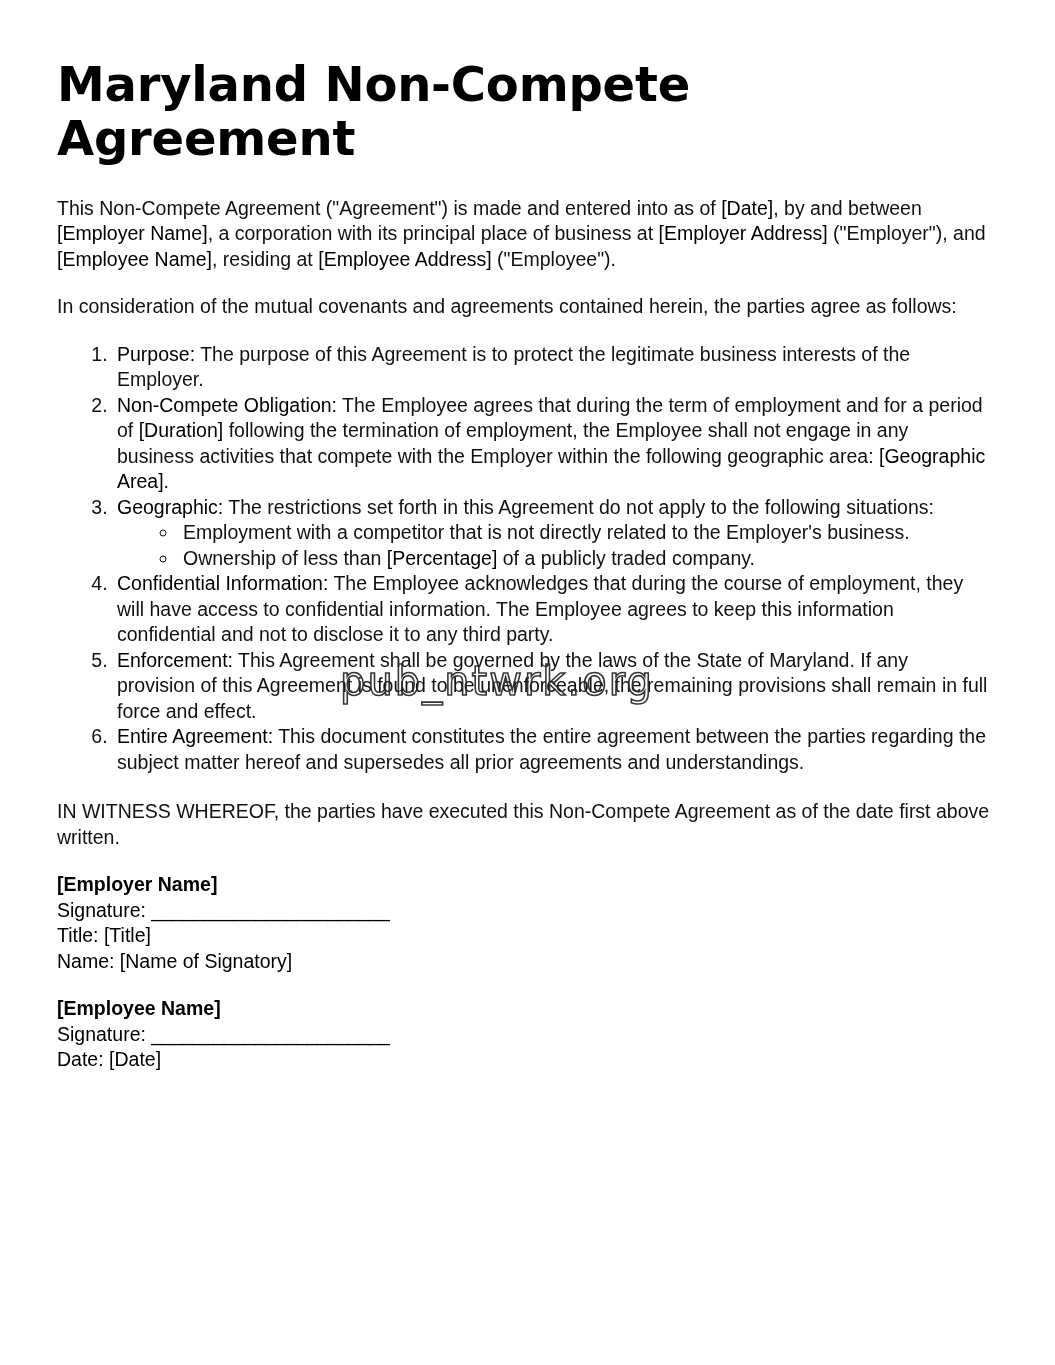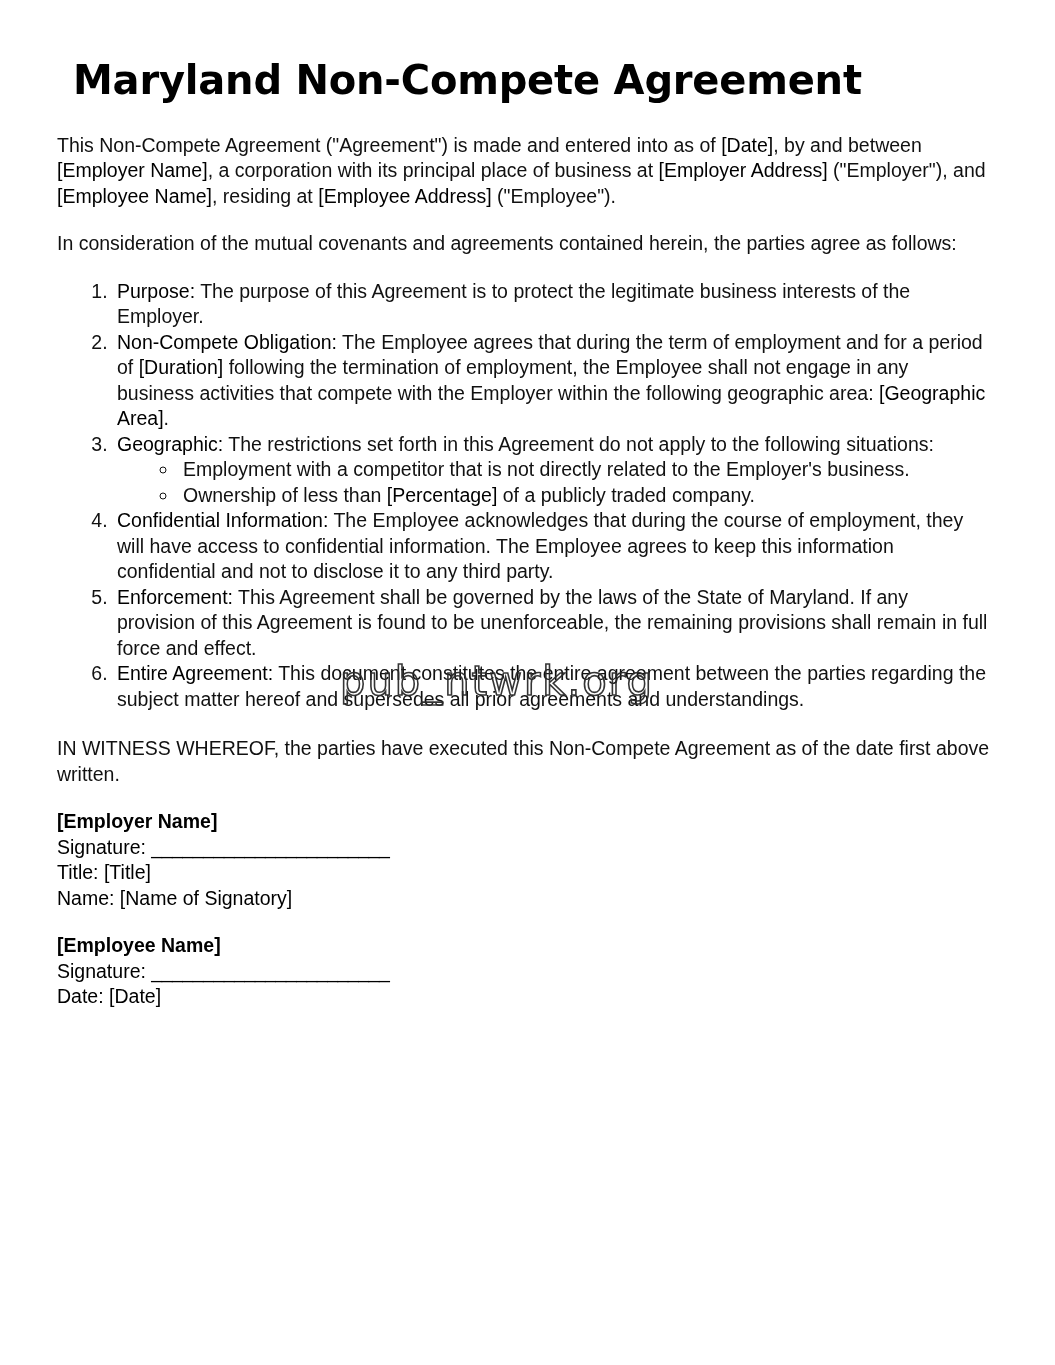--- a/index.html
+++ b/index.html
@@ -23,25 +23,25 @@
     box-sizing: border-box;
     width: 1055px;
     height: 1365px;
     padding: 58px 65px 0 57px;
     background: #ffffff;
   }
 
   
   .doc-title {
     font-family: "DejaVu Sans", sans-serif;
-    font-size: 40px;
+    font-size: 48px;
     font-weight: bold;
     line-height: 1.12;
     letter-spacing: -0.2px;
-    margin: 0 0 30px 16px;
+    margin: 0 0 30px 0;
     color: #000;
   }
 
   
   .para {
     font-size: 19.5px;
     line-height: 25.5px;
     margin: 0 0 22px 0;
     max-width: 935px;
     color: #111;

